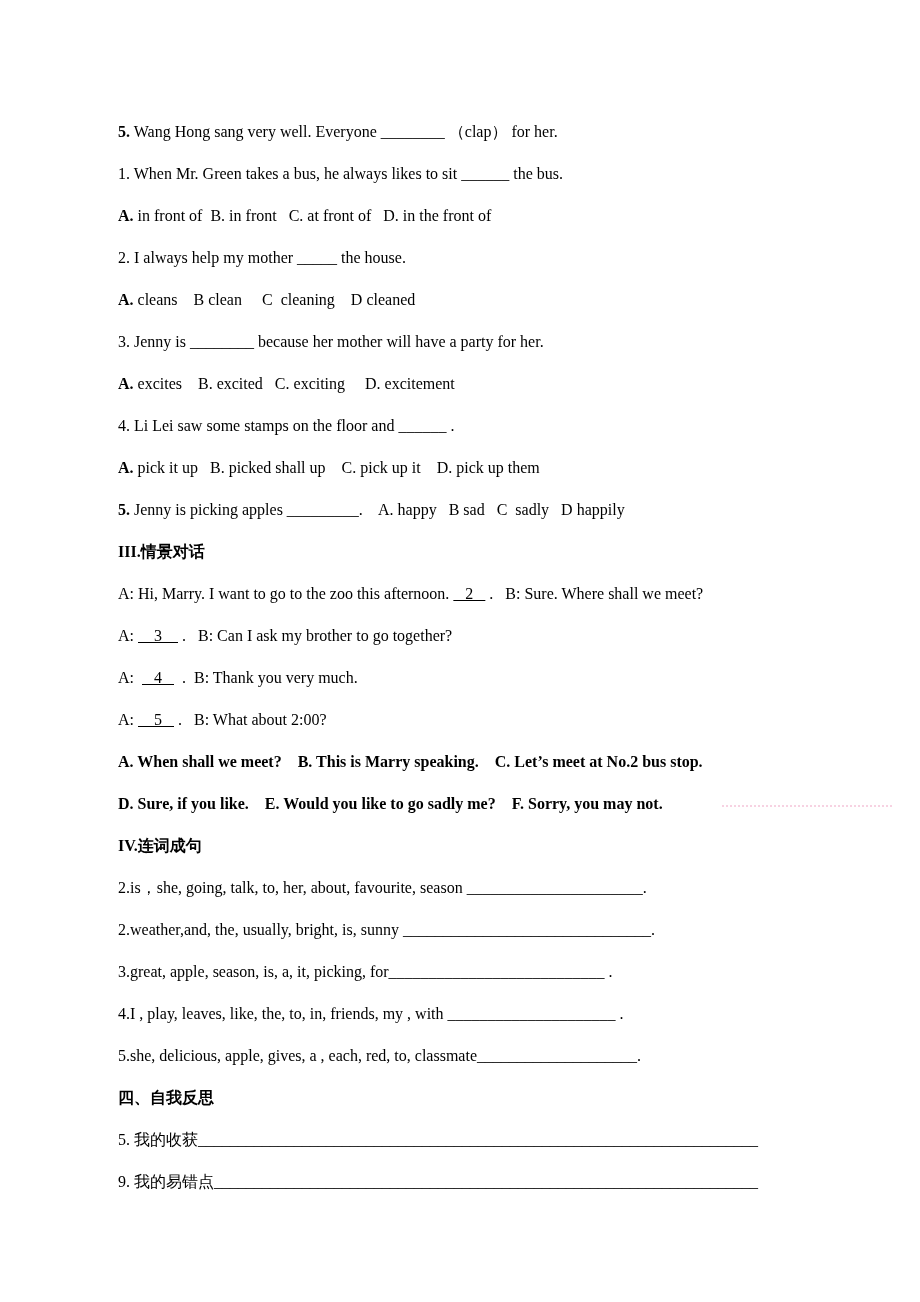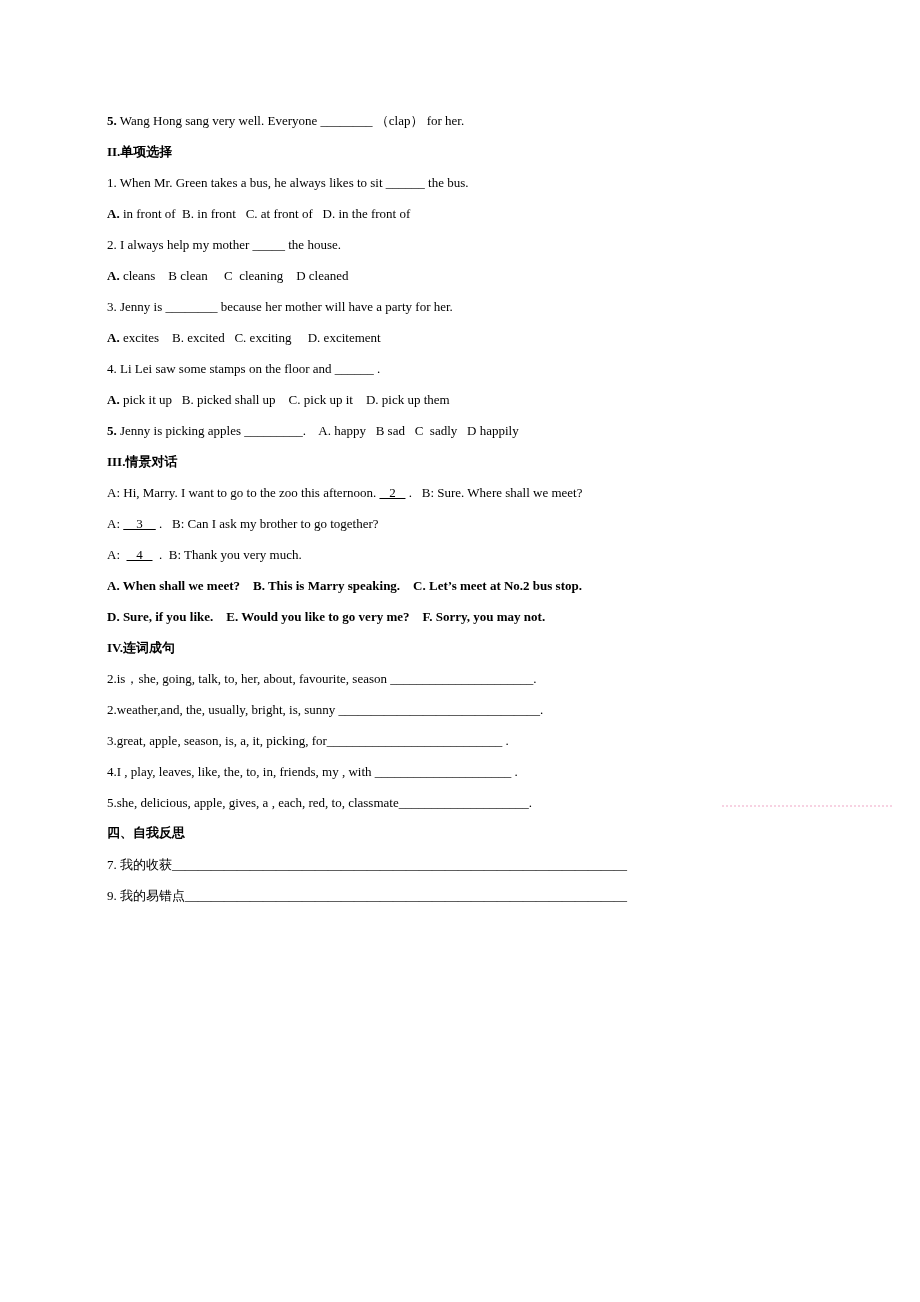--- a/index.html
+++ b/index.html
@@ -4,61 +4,61 @@
 <style>
   html,body{margin:0;padding:0;}
   body{
     width:920px;height:1302px;background:#ffffff;position:relative;
     overflow:hidden;
     font-family:"Liberation Serif","DejaVu Serif",serif;
     color:#000;
   }
   #doc{position:absolute;left:103px;top:103px;width:760px;}
   p.line{
-    margin:4px;font-size:13px;line-height:27px;white-space:pre;
+    margin:15px;font-size:16px;line-height:27px;white-space:pre;
   }
   .b{font-weight:bold;}
   .u{text-decoration:underline;}
   .hei{
-    font-family:Liberation Mono, monospace;
+    font-family:Liberation Serif, serif;
     font-weight:bold;font-size:20px;line-height:29px;
   }
   .cjk{font-size:16.5px;}
   .mt4{margin-top:4px;}
   .mt6{margin-top:6px;}
   .mt7{margin-top:7px;}
   #pink-dotted-line{
     position:absolute;left:722px;top:805px;width:170px;height:0;
     border-top:2px dotted;opacity:0.55;
   }
 </style>
 </head>
 <body>
 
 <div id="doc">
     <p class="line"><span class="b">5.</span><span> Wang Hong sang very well. Everyone ________ （clap） for her.</span></p>
-    <p class="line"><span class="b">II.单项选择</span></p>
     <p class="line"><span>1. When Mr. Green takes a bus, he always likes to sit ______ the bus.</span></p>
     <p class="line"><span class="b">A.</span><span> in front of  B. in front   C. at front of   D. in the front of</span></p>
     <p class="line"><span>2. I always help my mother _____ the house.</span></p>
     <p class="line"><span class="b">A.</span><span> cleans    B clean     C  cleaning    D cleaned</span></p>
     <p class="line"><span>3. Jenny is ________ because her mother will have a party for her.</span></p>
     <p class="line"><span class="b">A.</span><span> excites    B. excited   C. exciting     D. excitement</span></p>
     <p class="line"><span>4. Li Lei saw some stamps on the floor and ______ .</span></p>
     <p class="line"><span class="b">A.</span><span> pick it up   B. picked shall up    C. pick up it    D. pick up them</span></p>
     <p class="line"><span class="b">5.</span><span> Jenny is picking apples _________.    A. happy   B sad   C  sadly   D happily</span></p>
     <p class="line"><span class="b">III.情景对话</span></p>
     <p class="line"><span>A: Hi, Marry. I want to go to the zoo this afternoon. </span><span class="u">&nbsp;&nbsp;&nbsp;2&nbsp;&nbsp;&nbsp;</span><span> .   B: Sure. Where shall we meet?</span></p>
     <p class="line"><span>A: </span><span class="u">&nbsp;&nbsp;&nbsp;&nbsp;3&nbsp;&nbsp;&nbsp;&nbsp;</span><span> .   B: Can I ask my brother to go together?</span></p>
     <p class="line"><span>A:  </span><span class="u">&nbsp;&nbsp;&nbsp;4&nbsp;&nbsp;&nbsp;</span><span>  .  B: Thank you very much.</span></p>
+    <p class="line"><span>A: </span><span class="u">&nbsp;&nbsp;&nbsp;&nbsp;5&nbsp;&nbsp;&nbsp;</span><span> .   B: What about 2:00?</span></p>
     <p class="line"><span class="b">A. When shall we meet?    B. This is Marry speaking.    C. Let’s meet at No.2 bus stop.</span></p>
-    <p class="line"><span class="b">D. Sure, if you like.    E. Would you like to go very me?    F. Sorry, you may not.</span></p>
+    <p class="line"><span class="b">D. Sure, if you like.    E. Would you like to go sadly me?    F. Sorry, you may not.</span></p>
     <p class="line"><span class="b">IV.连词成句</span></p>
     <p class="line"><span>2.is，she, going, talk, to, her, about, favourite, season </span><span>______________________.</span></p>
     <p class="line"><span>2.weather,and, the, usually, bright, is, sunny </span><span>_______________________________.</span></p>
     <p class="line"><span>3.great, apple, season, is, a, it, picking, for</span><span>___________________________ .</span></p>
     <p class="line"><span>4.I , play, leaves, like, the, to, in, friends, my , with </span><span>_____________________ .</span></p>
     <p class="line mt4"><span>5.she, delicious, apple, gives, a , each, red, to, classmate</span><span>____________________.</span></p>
     <p class="line hei mt7"><span class="b">四、自我反思</span></p>
-    <p class="line cjk mt6"><span>7. 我的收获</span><span>______________________________________________________________________</span></p>
+    <p class="line cjk mt6"><span>5. 我的收获</span><span>______________________________________________________________________</span></p>
     <p class="line cjk mt6"><span>9. 我的易错点</span><span>____________________________________________________________________</span></p>
   </div>
 <div id="pink-dotted-line" style="border-top-color: rgb(242, 174, 203);"></div>
 
 </body></html>

